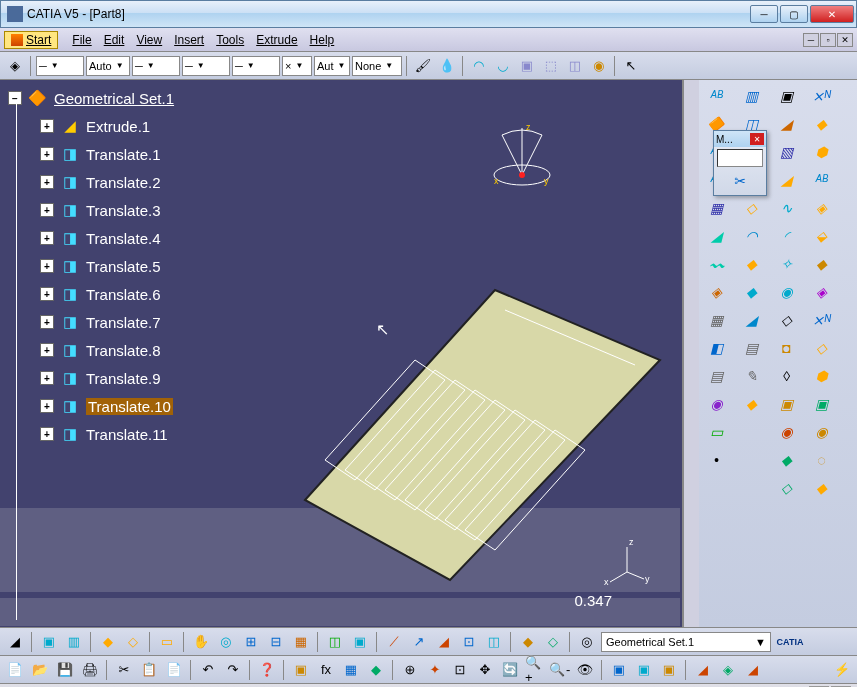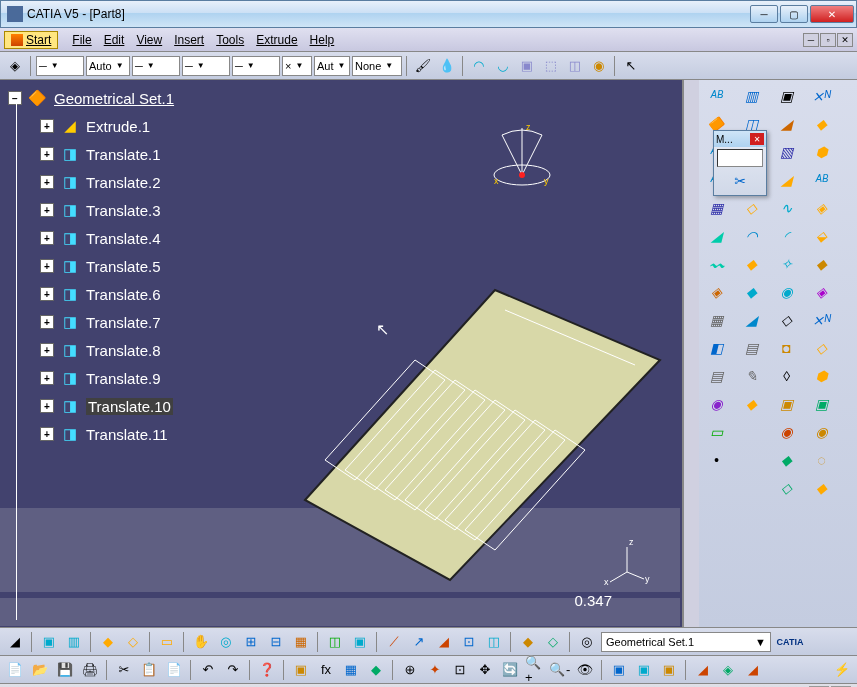--- a/index.html
+++ b/index.html
@@ -27,21 +27,21 @@
 .tb-dropdown .arrow { margin-left: 4px; font-size: 8px; }
 
 .main-area { position: relative; height: 547px; display: flex; }
 .viewport { flex: 1; background: #42426e; position: relative; overflow: hidden; border-right: 1px solid #888; }
 
 .tree { position: absolute; left: 0; top: 0; width: 260px; padding: 4px 0; color: #fff; font-size: 15px; }
 .tree-node { display: flex; align-items: center; padding: 2px 4px; gap: 4px; height: 28px; }
 .tree-expand { width: 14px; height: 14px; background: #fff; border: 1px solid #666; display: flex; align-items: center; justify-content: center; font-size: 10px; color: #000; font-weight: bold; }
 .tree-ic { width: 24px; height: 20px; display: inline-flex; align-items: center; justify-content: center; }
 .tree-label { color: #fff; white-space: nowrap; }
-.tree-label.sel { background: #404040; padding: 0 2px; }
+.tree-label.sel { background: #a16207; padding: 0 2px; }
 .tree-label.underline { text-decoration: underline; }
 .tree-child { padding-left: 40px; }
 .tree-line { position: absolute; left: 16px; top: 20px; width: 1px; height: 520px; background: #fff; }
 .stripe { position: absolute; left: 0; width: 680px; height: 28px; background: rgba(150,150,170,0.35); }
 
 .surface { position: absolute; left: 265px; top: 190px; width: 400px; height: 320px; }
 .compass { position: absolute; right: 120px; top: 40px; width: 80px; height: 70px; }
 .axis-triad { position: absolute; right: 30px; bottom: 40px; width: 50px; height: 50px; color: #fff; font-size: 10px; }
 .scale-text { position: absolute; right: 70px; bottom: 18px; color: #fff; font-size: 15px; }
 .cursor-arrow { position: absolute; left: 376px; top: 240px; color: #fff; font-size: 16px; }

